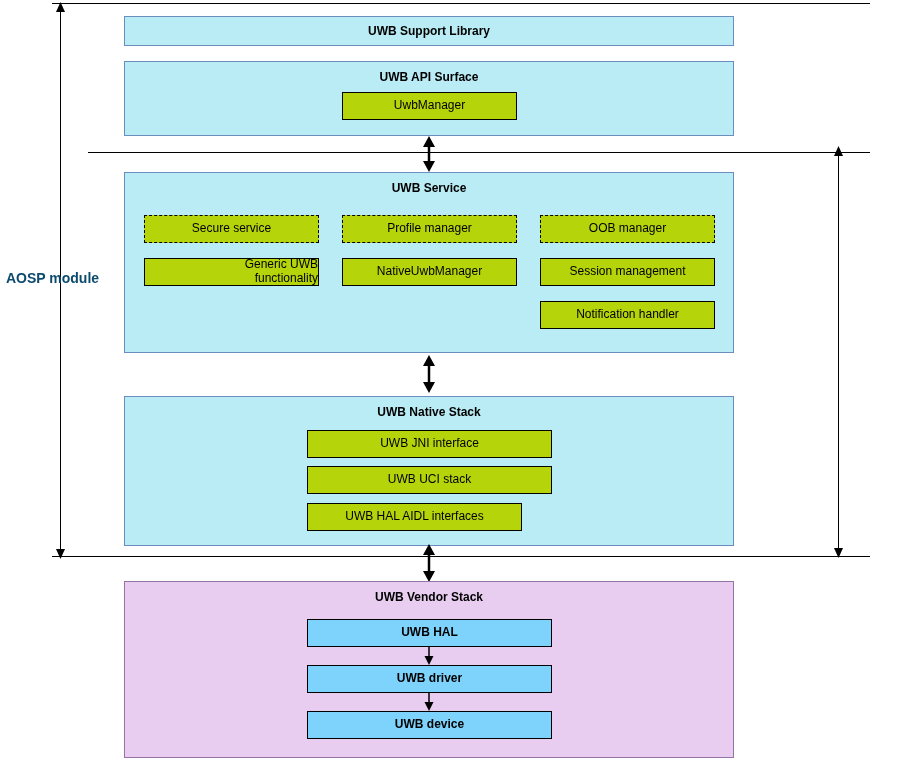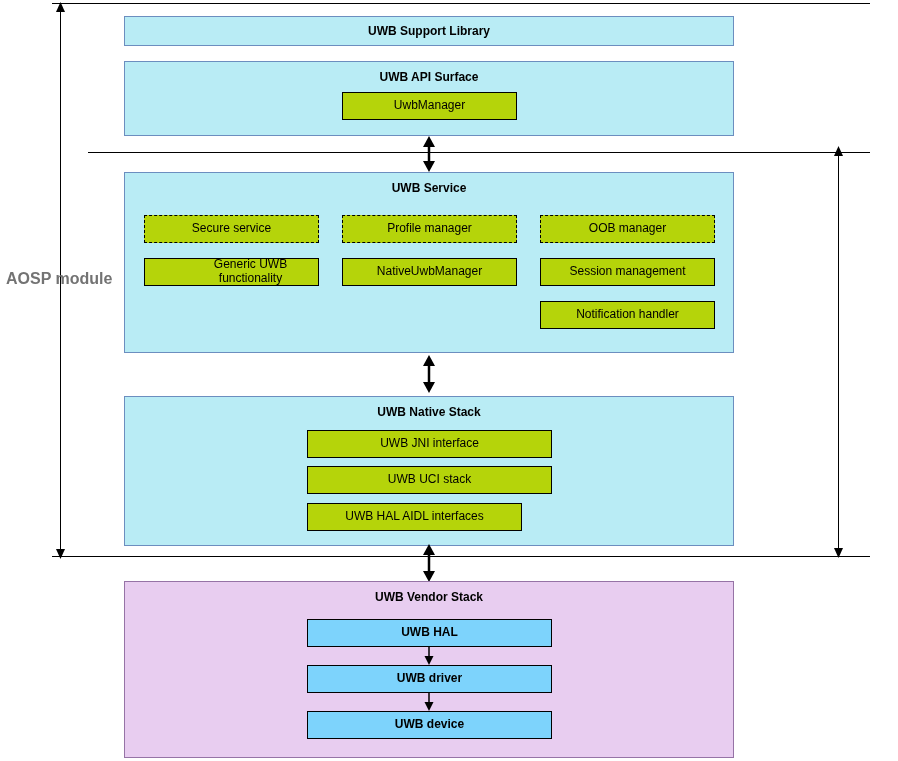--- a/index.html
+++ b/index.html
@@ -48,38 +48,39 @@
     align-items: center;
     justify-content: center;
     font-size: 12px;
     color: #000000;
     text-align: center;
     line-height: 1.15;
   }
   .node.green {
     background: #b5d40a;
     border: 1px solid #000000;
+    text-align: right;
   }
   .node.green.dashed {
     border: 1px dashed #000000;
   }
   .node.red {
     background: #7dd3fc;
     border: 1px solid #000000;
     font-weight: bold;
   }
   .hline {
     position: absolute;
     height: 1px;
     background: #000000;
   }
   .label {
     position: absolute;
-    font-size: 16px;
-    color: #737373;
+    font-size: 14px;
+    color: #0c4a6e;
   }
   .label.bold {
     font-weight: bold;
   }
   .arrow-svg {
     position: absolute;
     overflow: visible;
   }
   .side-label {
     position: absolute;

